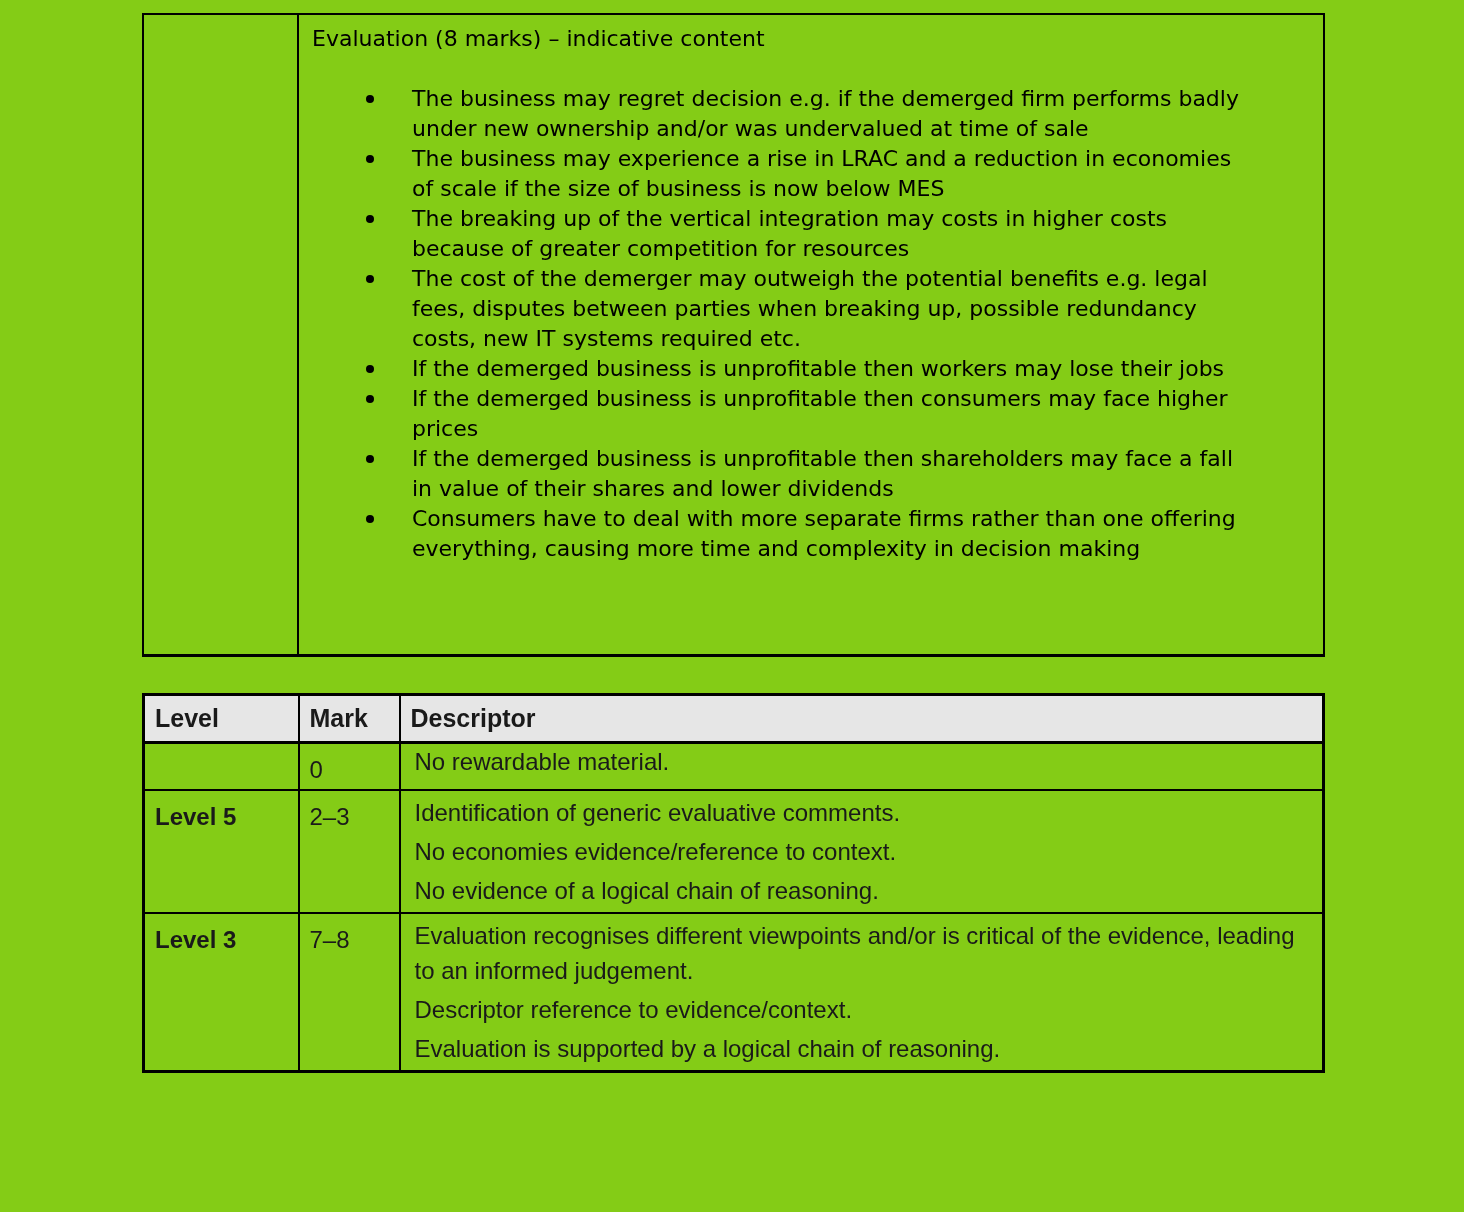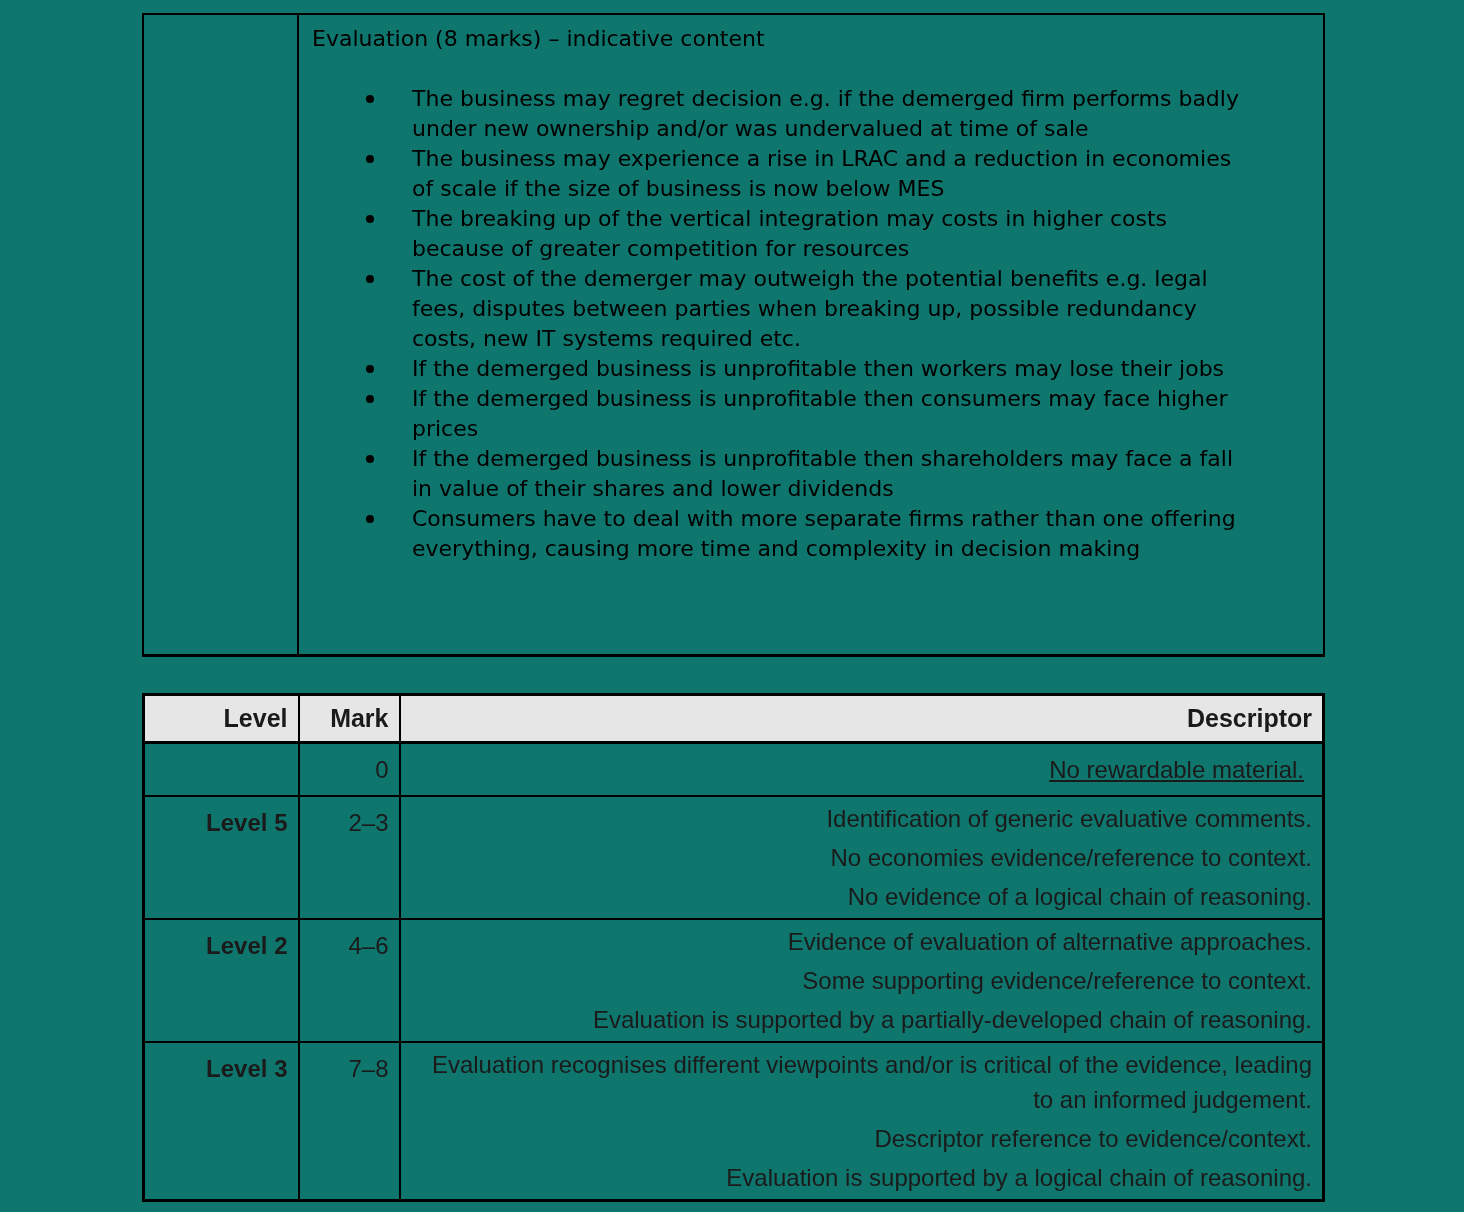--- a/index.html
+++ b/index.html
@@ -10,21 +10,21 @@
   * { box-sizing: border-box; }
   html, body {
     margin: 0;
     padding: 0;
     background: #ffffff;
   }
   .page {
     position: relative;
     width: 1464px;
     height: 1212px;
-    background: #0f766e;
+    background: #84cc16;
     overflow: hidden;
   }
 
   
   .top-table {
     position: absolute;
     left: 142px;
     top: 13px;
     width: 1183px;
     border-collapse: collapse;
@@ -79,41 +79,41 @@
     font-size: 24px;
     line-height: 35px;
     color: var(--text-color);
     border: 3px solid var(--border-color);
   }
   .rubric-table col.col-level { width: 155px; }
   .rubric-table col.col-mark { width: 101px; }
   .rubric-table th, .rubric-table td {
     border: 2px solid var(--border-color);
     vertical-align: top;
-    text-align: right;
+    text-align: left;
     padding: 2px 10px;
   }
   .rubric-table thead th {
     background: var(--header-bg);
     font-weight: bold;
     font-size: 25px;
     padding: 5px 10px;
     border-bottom: 3px solid var(--border-color);
   }
   .rubric-table thead tr { height: 45px; }
   .level-cell {
     font-weight: bold;
     padding-top: 8px !important;
   }
   .mark-cell {
     padding-top: 8px !important;
   }
   .descriptor-cell { padding: 0 10px 0 14px !important; }
   .descriptor-cell p { margin: 4px 0; }
-  .row-zero .descriptor-cell p { margin: 8px; text-decoration: underline; }
+  .row-zero .descriptor-cell p { margin: 0; }
   .row-zero td { height: 39px; }
 </style>
 </head>
 <body>
 
 <div class="page">
 
   <table class="top-table">
     <tbody>
         <tr>
@@ -183,29 +183,20 @@
       <tr>
         <td class="level-cell">Level 5</td>
         <td class="mark-cell">2–3</td>
         <td class="descriptor-cell">
           <p>Identification of generic evaluative comments.</p>
           <p>No economies evidence/reference to context.</p>
           <p>No evidence of a logical chain of reasoning.</p>
         </td>
       </tr>
       <tr>
-        <td class="level-cell">Level 2</td>
-        <td class="mark-cell">4–6</td>
-        <td class="descriptor-cell">
-          <p>Evidence of evaluation of alternative approaches.</p>
-          <p>Some supporting evidence/reference to context.</p>
-          <p>Evaluation is supported by a partially-developed chain of reasoning.</p>
-        </td>
-      </tr>
-      <tr>
         <td class="level-cell">Level 3</td>
         <td class="mark-cell">7–8</td>
         <td class="descriptor-cell">
           <p>Evaluation recognises different viewpoints and/or is critical of the evidence, leading to an informed judgement.</p>
           <p>Descriptor reference to evidence/context.</p>
           <p>Evaluation is supported by a logical chain of reasoning.</p>
         </td>
       </tr>
     </tbody>
   </table>

